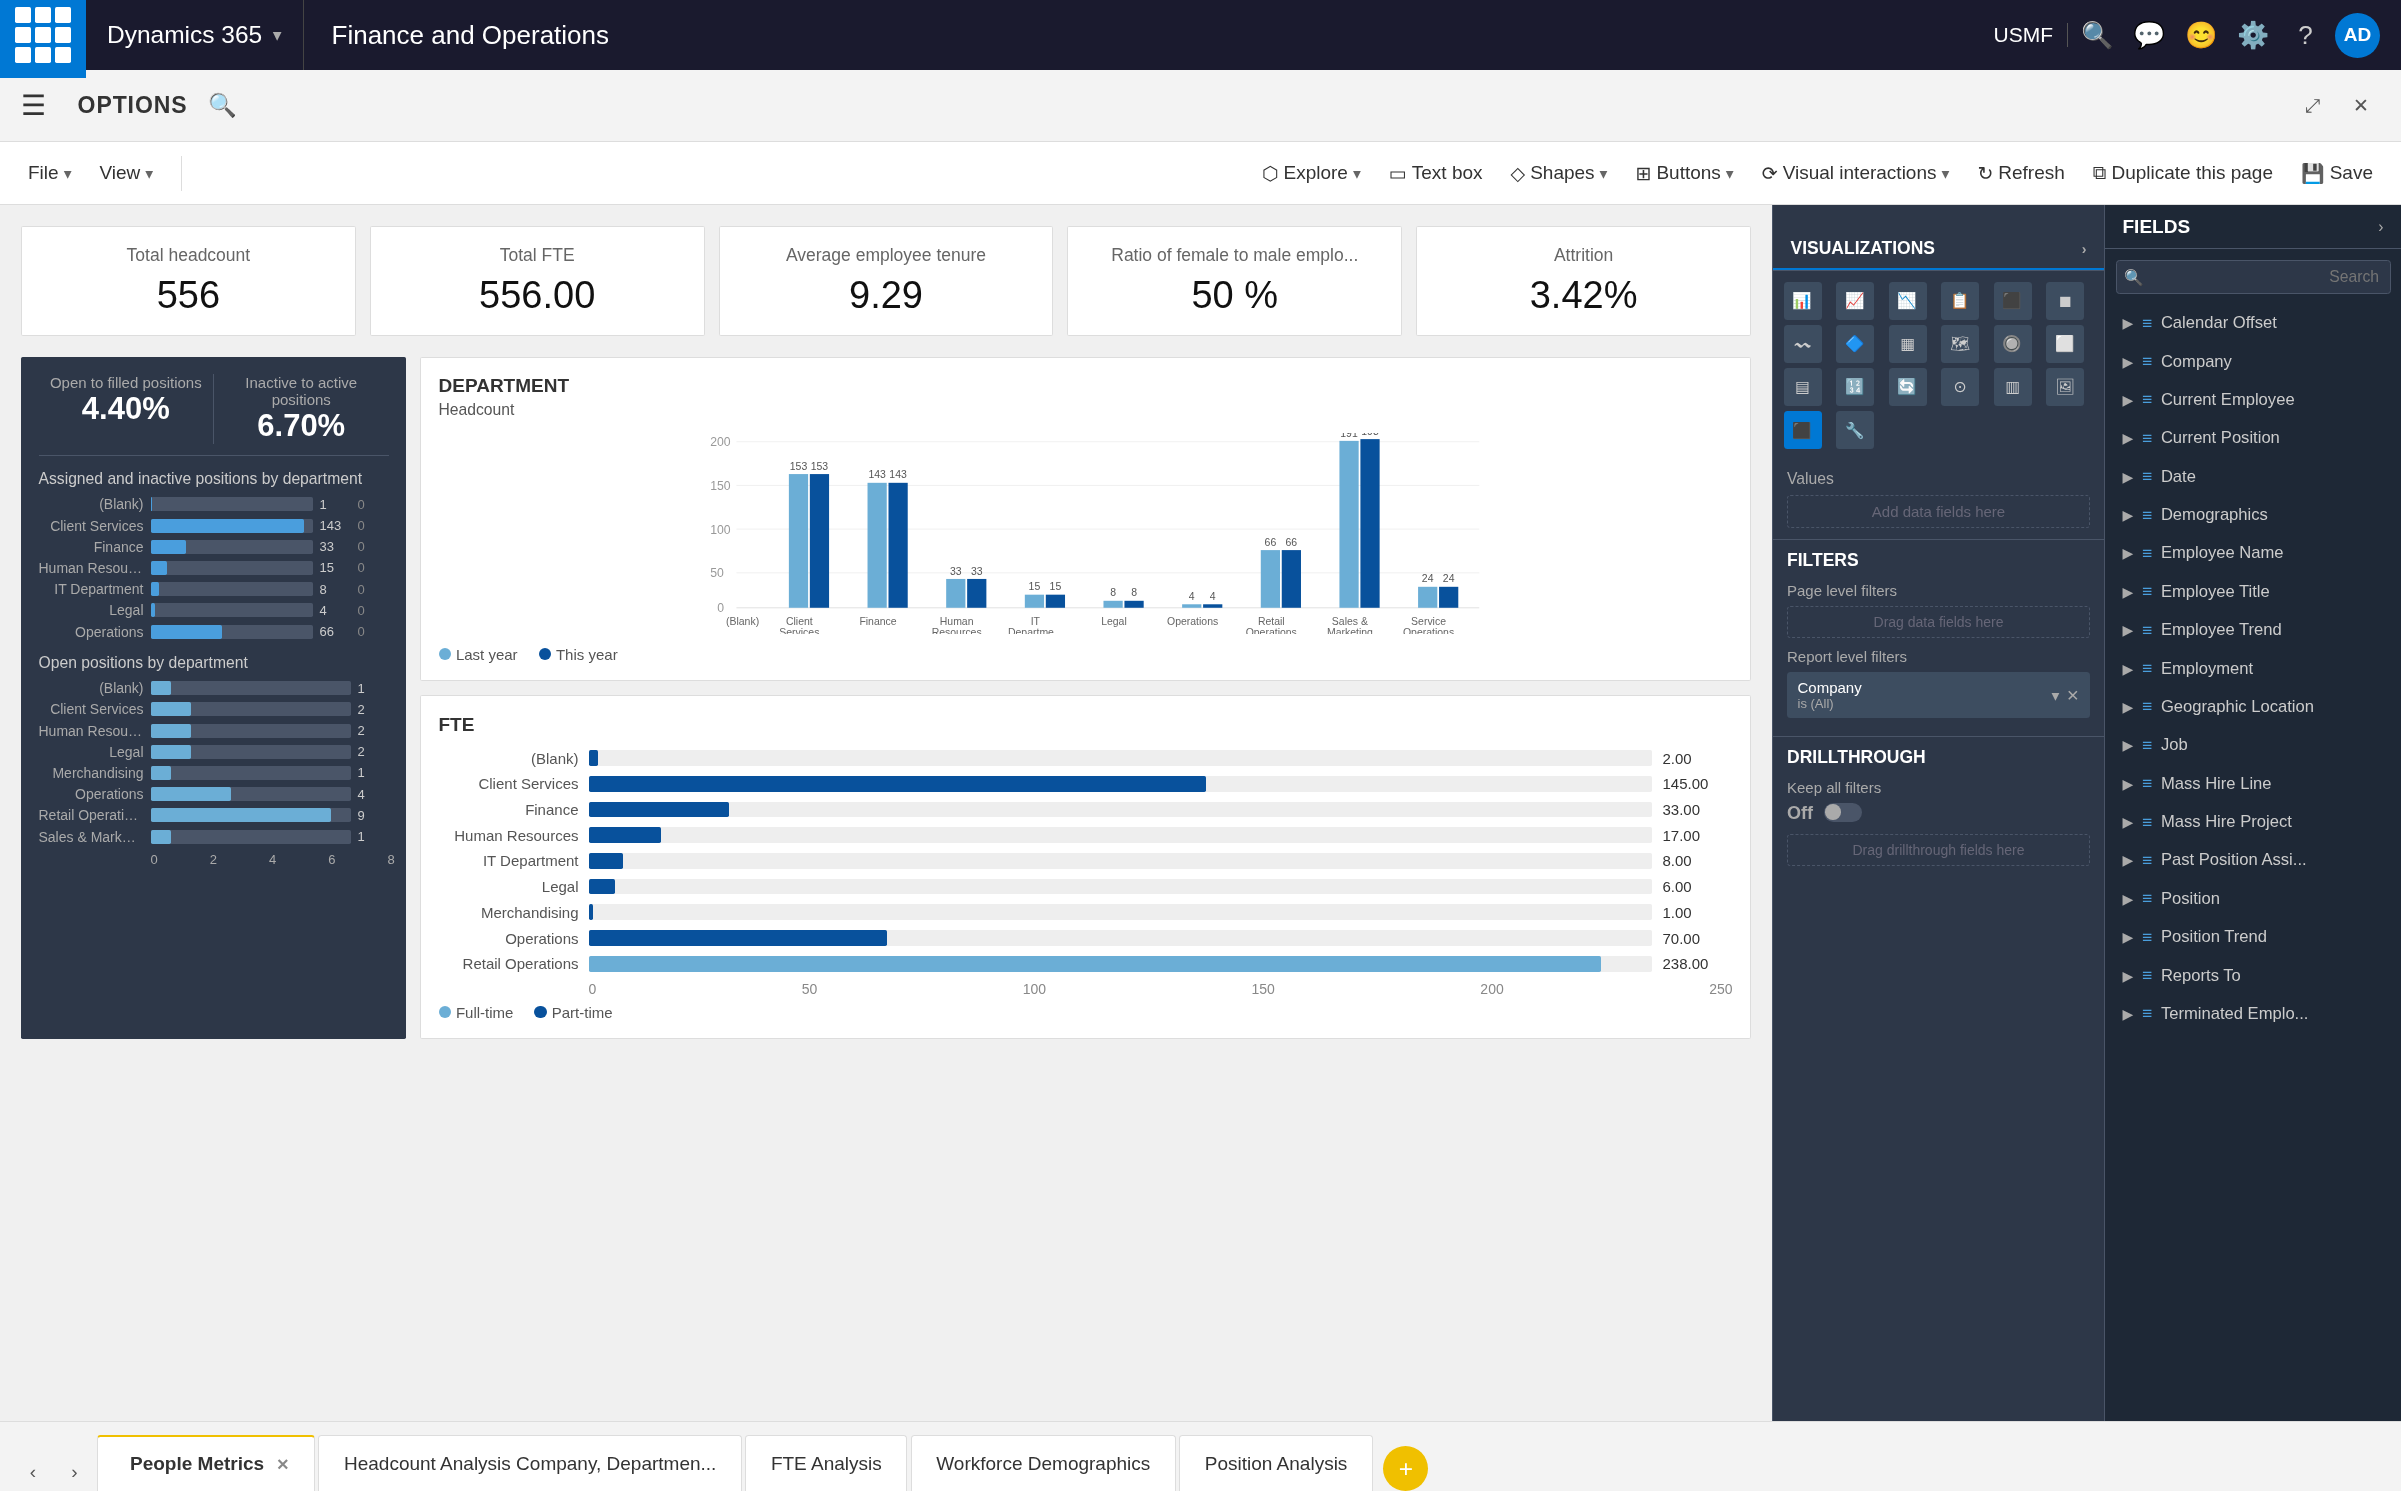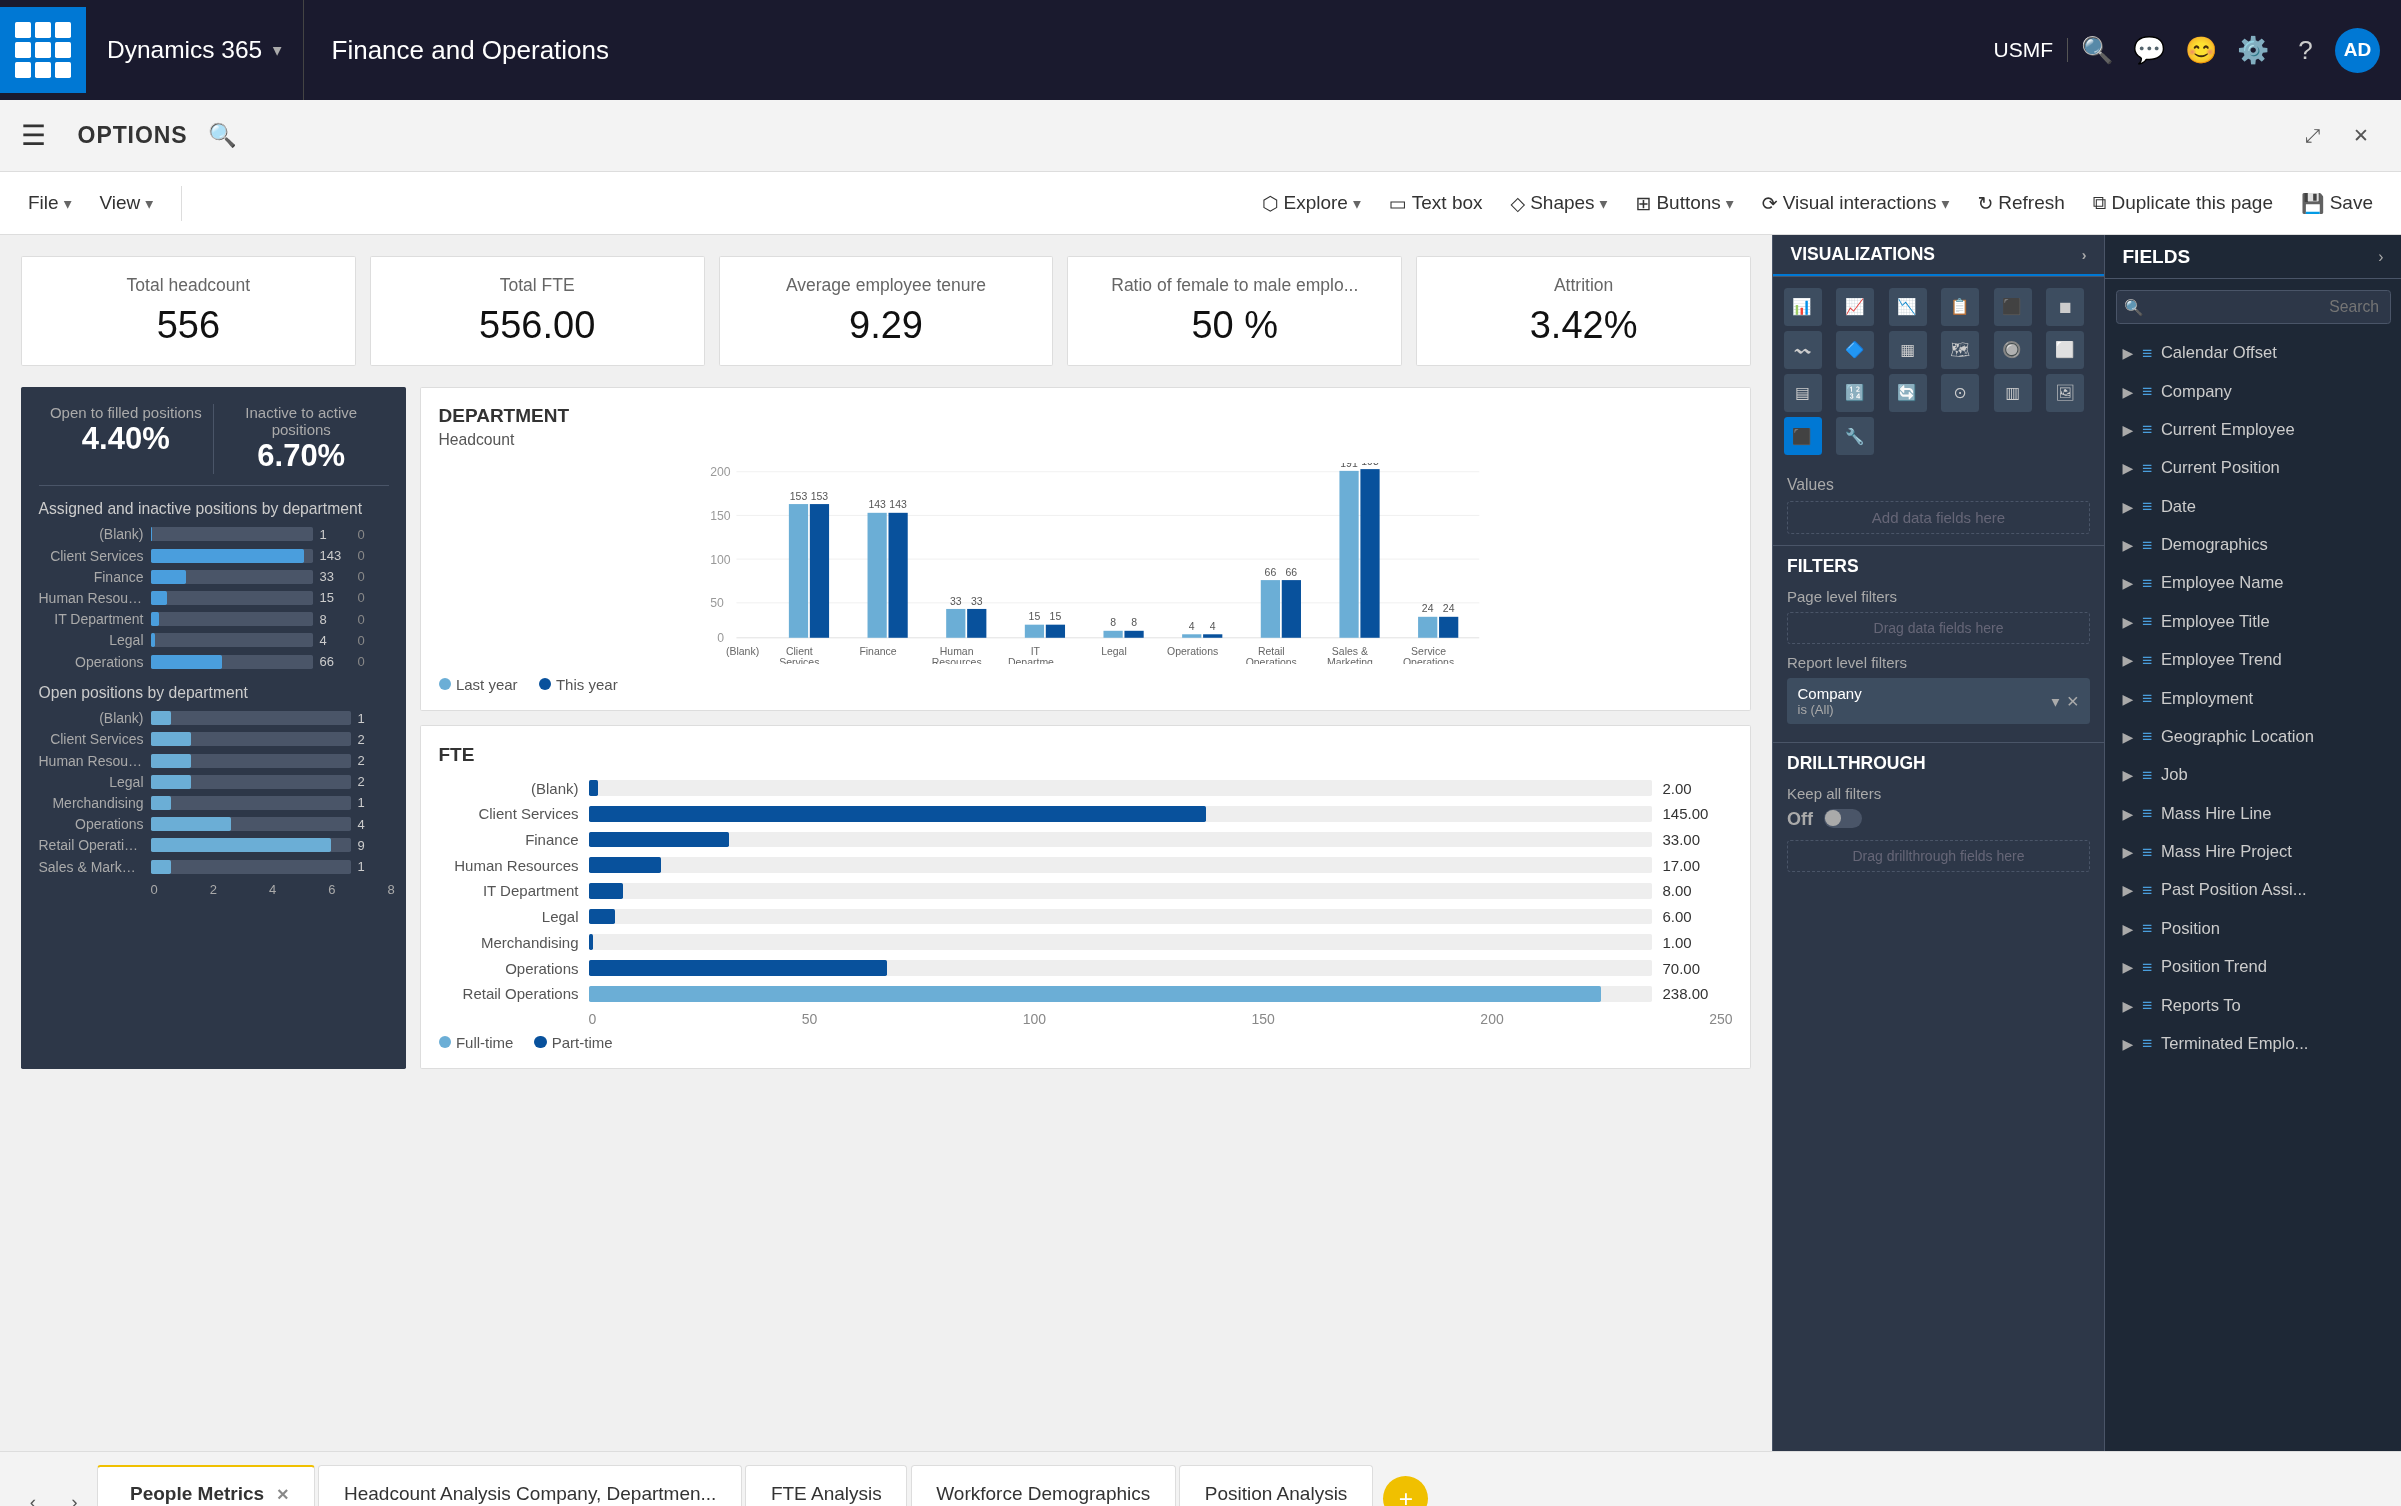--- a/index.html
+++ b/index.html
@@ -1,20 +1,20 @@
 <!DOCTYPE html>
 <html style="font-size:14px"><head>
   <meta charset="utf-8">
   <style>
     * { box-sizing: border-box; margin: 0; padding: 0; }
     body { font-family: 'Segoe UI', Arial, sans-serif; background: #fff; width: 2401px; height: 1507px; overflow: hidden; font-size: 21px; }
 
     
     .top-nav {
-      display: flex; align-items: center; height: 100px;
+      display: flex; align-items: center; height: 70px;
       background: #1a1a2e; color: #fff;
     }
     .top-nav .waffle-icon {
       width: 86px; height: 86px; background: #0078d4;
       display: flex; align-items: center; justify-content: center; flex-shrink: 0;
     }
     .waffle-grid { display: grid; grid-template-columns: repeat(3,15.7px); gap: 4.4px; }
     .waffle-cell { width: 15.7px; height: 15.7px; background: #fff; border-radius: 1.7px; }
     .top-nav .dynamics-label {
       display: flex; align-items: center; padding: 0 21px; border-right: 0.9px solid #444; height: 100%;
@@ -121,21 +121,21 @@
     .fte-fill { height: 100%; border-radius: 1.7px; }
     .fte-fill.ft { background: #08519c; }
     .fte-fill.pt { background: #6baed6; }
     .fte-val { font-size: 15px; color: #333; width: 70px; }
 
     
     .right-panel {
       width: 332px; background: #2d3748; border-left: 0.9px solid #4a5568; display: flex; flex-direction: column;
       overflow-y: auto;
     }
-    .viz-fields-row { display: flex; height: 42px; border-bottom: 0.9px solid #4a5568; }
+    .viz-fields-row { display: flex; height: 42px; border-bottom: 0.9px solid #4a5568; margin-top: 24px; }
     .viz-tab { flex: 1; display: flex; align-items: center; justify-content: space-between; padding: 0 17.5px;
       font-size: 17.5px; font-weight: bold; color: #fff; border-bottom: 2.6px solid transparent; cursor: pointer; }
     .viz-tab.active { border-bottom-color: #0078d4; }
     .viz-tab .expand-icon { font-size: 14px; color: #aaa; }
 
     .viz-icons-grid { display: grid; grid-template-columns: repeat(6, 1fr); gap: 5.2px; padding: 10.5px; }
     .viz-icon-btn { width: 38px; height: 38px; background: #3d4d60; border-radius: 3.5px; cursor: pointer;
       display: flex; align-items: center; justify-content: center; font-size: 15.7px; color: #ccc; }
     .viz-icon-btn.active { background: #0078d4; }
 

